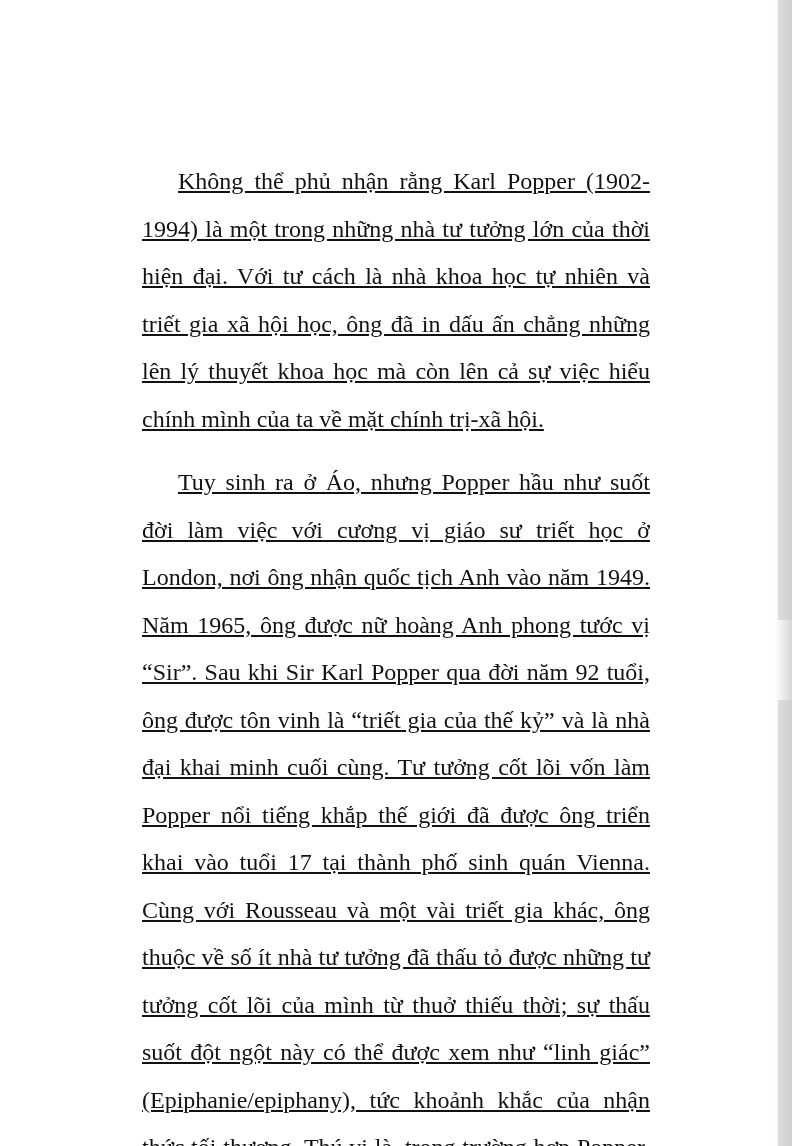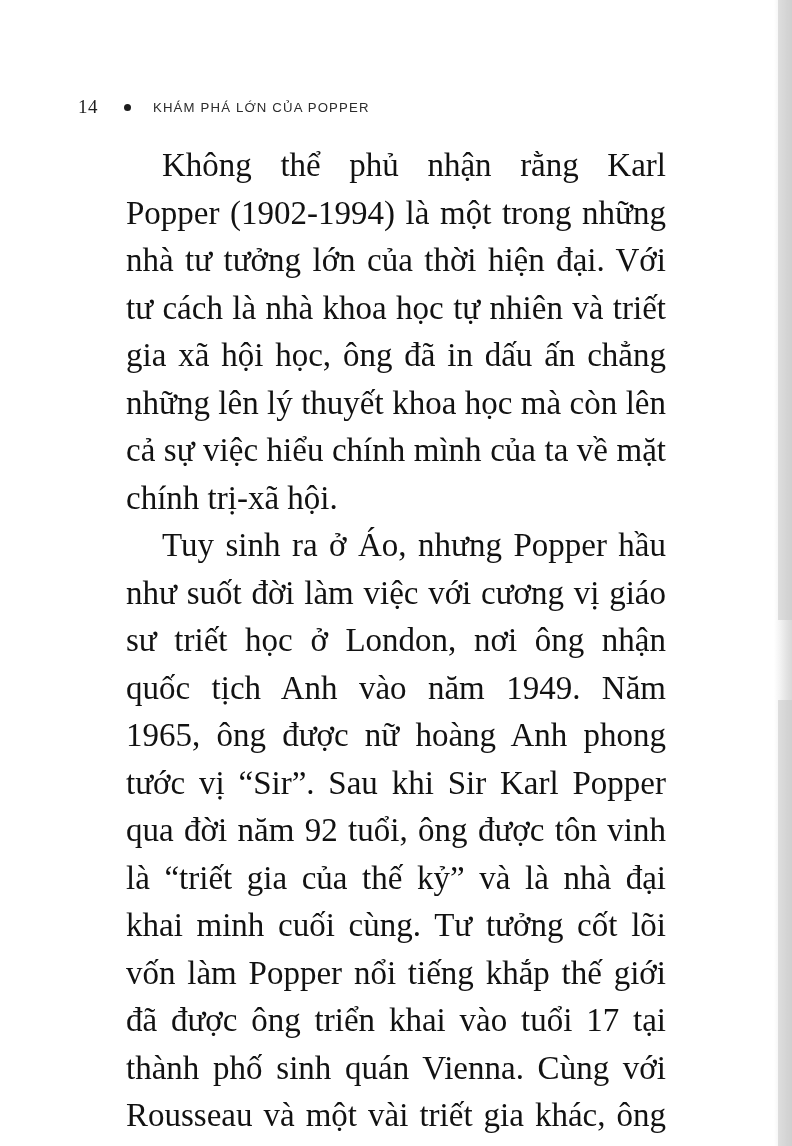--- a/index.html
+++ b/index.html
@@ -71,48 +71,44 @@
     color: #2b2b2b;
   }
 
   .textblock {
     position: absolute;
     left: 126px;
     top: 142px;
     width: 540px;
   }
   p.para {
-    margin: 0;
+    margin: 16px;
     text-align: justify;
     text-justify: inter-word;
     font-family: "Liberation Serif", serif;
-    font-size: 33px;
+    font-size: 24px;
     line-height: 47.5px;
     color: #121212;
     text-indent: 36px;
     hyphens: none;
+    text-decoration: underline;
   }
   p.para + p.para {
     margin-top: 0px;
   }
   
 </style>
 </head>
 <body>
 
 <div class="page">
 
   <div class="gutter-shadow"></div>
   <div class="gutter-band top"></div>
   <div class="gutter-band bottom"></div>
 
-  <div class="running-head">
-    <span class="folio">14</span>
-    <span class="head-bullet"></span>
-    <span class="head-title">KHÁM PHÁ LỚN CỦA POPPER</span>
-  </div>
 
   <div class="textblock">
     <p class="para">Không thể phủ nhận rằng Karl Popper (1902-1994) là một trong những nhà tư tưởng lớn của thời hiện đại. Với tư cách là nhà khoa học tự nhiên và triết gia xã hội học, ông đã in dấu ấn chẳng những lên lý thuyết khoa học mà còn lên cả sự việc hiểu chính mình của ta về mặt chính trị-xã hội.</p>
     <p class="para">Tuy sinh ra ở Áo, nhưng Popper hầu như suốt đời làm việc với cương vị giáo sư triết học ở London, nơi ông nhận quốc tịch Anh vào năm 1949. Năm 1965, ông được nữ hoàng Anh phong tước vị “Sir”. Sau khi Sir Karl Popper qua đời năm 92 tuổi, ông được tôn vinh là “triết gia của thế kỷ” và là nhà đại khai minh cuối cùng. Tư tưởng cốt lõi vốn làm Popper nổi tiếng khắp thế giới đã được ông triển khai vào tuổi 17 tại thành phố sinh quán Vienna. Cùng với Rousseau và một vài triết gia khác, ông thuộc về số ít nhà tư tưởng đã thấu tỏ được những tư tưởng cốt lõi của mình từ thuở thiếu thời; sự thấu suốt đột ngột này có thể được xem như “linh giác” (Epiphanie/epiphany), tức khoảnh khắc của nhận thức tối thượng. Thú vị là, trong trường hợp Popper, giây phút mạc khải này rơi đúng vào thời điểm nhật thực năm 1919:</p>
   </div>
 
 </div>
 
 </body></html>

